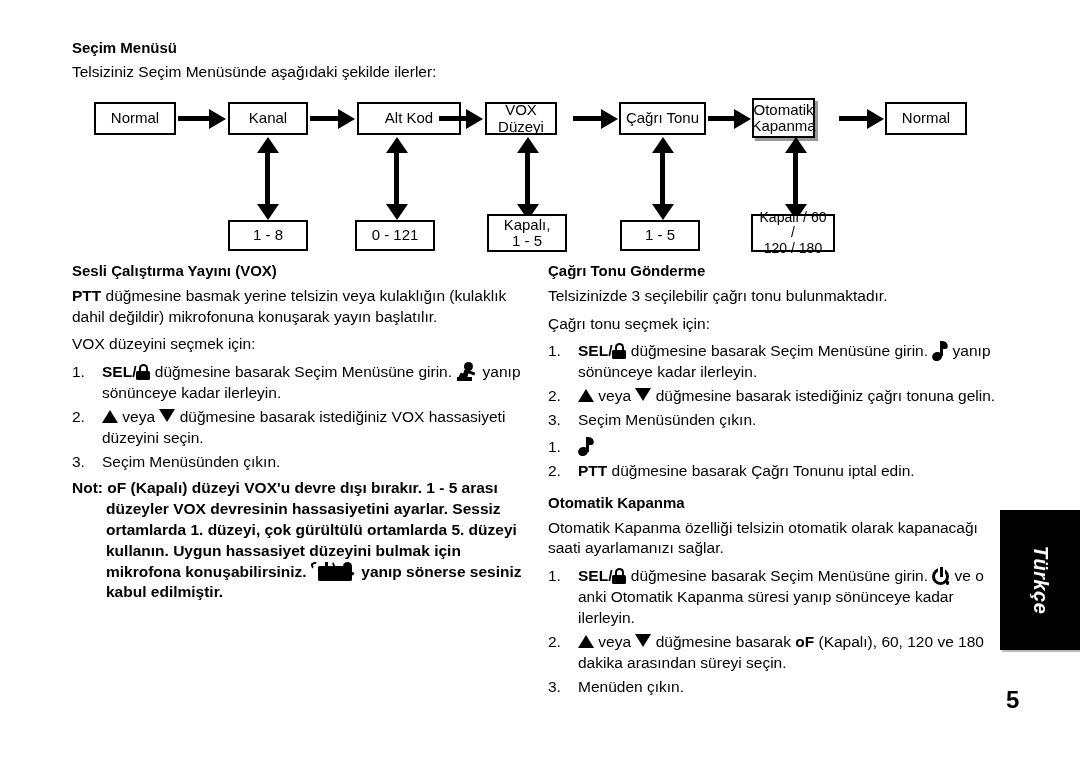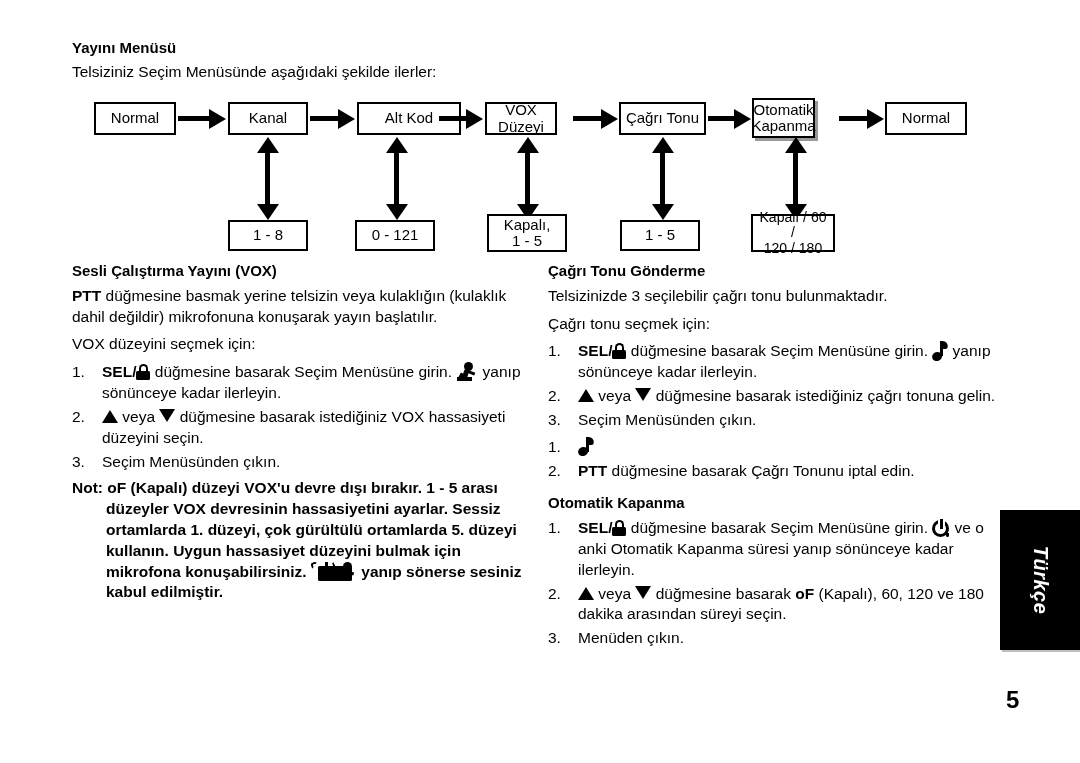--- a/index.html
+++ b/index.html
@@ -142,21 +142,21 @@
   #page-number {
     position: absolute; left: 1006px; top: 686px;
     font-size: 24px; font-weight: bold;
   }
 </style>
 </head>
 <body>
 
 <div class="page">
 
-  <div style="position:absolute;left:72px;top:38px;" class="h3">Yayını Menüsü</div>
+  <div style="position:absolute;left:72px;top:38px;" class="h3">Seçim Menüsü</div>
   <div style="position:absolute;left:72px;top:62px;" class="p">Telsiziniz Seçim Menüsünde aşağıdaki şekilde ilerler:</div>
 
   <div id="flow">
 
     <div class="fbox" style="left:94px;  top:10px; width:82px;  height:33px;">
       <span>Normal</span>
     </div>
     <div class="fbox" style="left:228px; top:10px; width:80px;  height:33px;">
       <span>Kanal</span>
     </div>
@@ -267,20 +267,21 @@
         <span class="num">1.</span>
         <span class="ic ic-note"><span class="head"></span><span class="stem"></span><span class="flag"></span></span>
       </li>
       <li>
         <span class="num">2.</span>
         <span class="b">PTT</span><span> düğmesine basarak Çağrı Tonunu iptal edin.</span>
       </li>
     </ol>
 
     <div class="sec-title" style="margin-top:12px;">Otomatik Kapanma</div>
+    <div class="para">Otomatik Kapanma özelliği telsizin otomatik olarak kapanacağı saati ayarlamanızı sağlar.</div>
 
     <ol class="steps">
       <li>
         <span class="num">1.</span>
         <span class="b">SEL/</span><span class="ic ic-lock"><span class="shackle"></span><span class="body"></span></span><span> düğmesine basarak Seçim Menüsüne girin. </span><span class="ic ic-power"><span class="ring"></span><span class="gap"></span><span class="bar"></span><span class="tail"></span></span><span> ve o anki Otomatik Kapanma süresi yanıp sönünceye kadar ilerleyin.</span>
       </li>
       <li>
         <span class="num">2.</span>
         <span class="ic ic-up"></span><span> veya </span><span class="ic ic-down"></span><span> düğmesine basarak </span><span class="b">oF</span><span> (Kapalı), 60, 120 ve 180 dakika arasından süreyi seçin.</span>
       </li>

